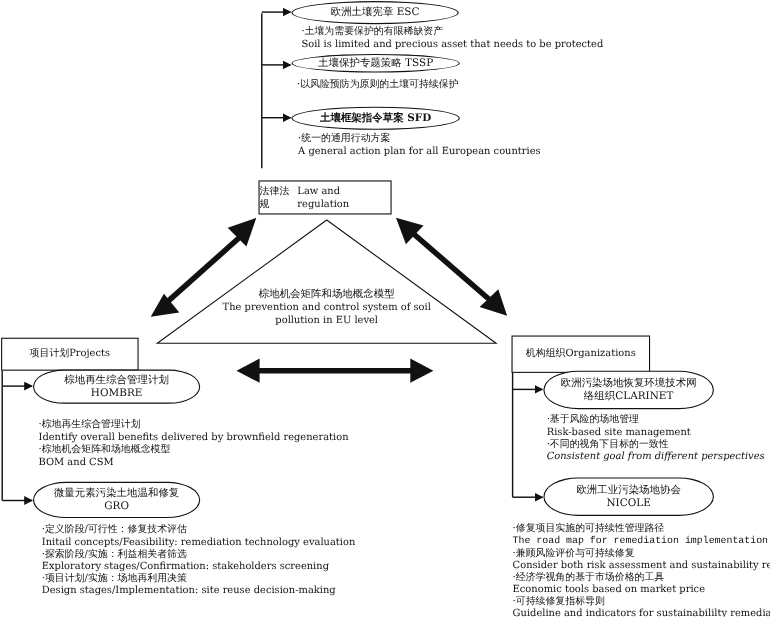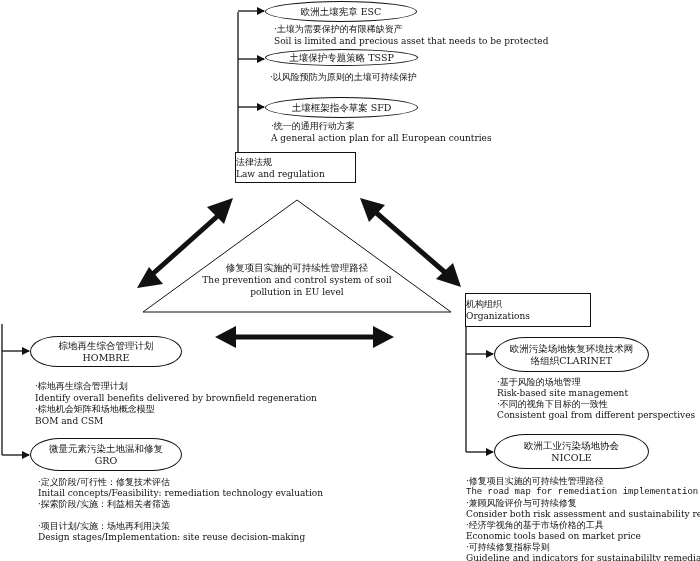--- a/index.html
+++ b/index.html
@@ -2,22 +2,22 @@
 <html><head>
 <meta charset="utf-8">
 <style>
   html, body { margin:0; padding:0; background:#fff; }
   body { width:700px; height:561px; position:relative; overflow:hidden;
          font-family:"DejaVu Serif","Liberation Serif",serif; color:#111; }
   #stage { position:absolute; left:0; top:0; width:700px; height:561px; }
   .t { position:absolute; white-space:nowrap; font-size:9px; line-height:11px; color:#111; }
   .c { text-align:center; }
   .box { position:absolute; border:1px solid #111; background:#fff; box-sizing:border-box;
-         display:flex; flex-direction:column; justify-content:center;
-         font-size:9px; line-height:12px; }
+         display:flex; flex-direction:row; align-items:center; justify-content:center;
+         font-size:9px; line-height:12px;margin-top:12px; }
   .pill { position:absolute; border:1.5px solid #111; border-radius:50%; background:#fff; box-sizing:border-box;
           display:flex; flex-direction:column; align-items:center; justify-content:center;
           font-size:9.5px; line-height:12px; text-align:center; }
   .pill2 { border-radius:40px / 22px; }
 </style>
 </head>
 <body>
 
 <div id="stage">
 
@@ -64,68 +64,73 @@
     <span>欧洲土壤宪章 ESC</span>
   </div>
   <div class="t" style="left:274px;top:24px;">·土壤为需要保护的有限稀缺资产</div>
   <div class="t" style="left:274px;top:36px;">Soil is limited and precious asset that needs to be protected</div>
 
   <div class="pill" style="left:265px;top:49px;width:153px;height:17px;">
     <span>土壤保护专题策略 TSSP</span>
   </div>
   <div class="t" style="left:270px;top:72px;">·以风险预防为原则的土壤可持续保护</div>
 
-  <div class="pill" style="left:265px;top:97px;width:153px;height:21px;">
+  <div class="pill" style="left:265px;top:97px;width:153px;height:21px;font-weight:bold;">
     <span>土壤框架指令草案 SFD</span>
   </div>
   <div class="t" style="left:271px;top:121px;">·统一的通用行动方案</div>
   <div class="t" style="left:271px;top:133px;">A general action plan for all European countries</div>
 
   <div class="box" style="left:235px;top:152px;width:121px;height:31px;">
     <span>法律法规</span>
     <span>Law and regulation</span>
   </div>
 
-  <div class="t c" style="left:197px;top:262px;width:200px;font-size:9.5px;">修复项目实施的可持续性管理路径</div>
+  <div class="t c" style="left:197px;top:262px;width:200px;font-size:9.5px;">棕地机会矩阵和场地概念模型</div>
   <div class="t c" style="left:197px;top:287px;width:200px;">pollution in EU level</div>
   <div class="t c" style="left:197px;top:275px;width:200px;">The prevention and control system of soil</div>
 
+  <div class="box" style="left:1px;top:295px;width:125px;height:30px;">
+    <span>项目计划</span>
+    <span>Projects</span>
+  </div>
 
   <div class="pill pill2" style="left:30px;top:336px;width:152px;height:31px;">
     <span>棕地再生综合管理计划</span>
     <span>HOMBRE</span>
   </div>
   <div class="t" style="left:35px;top:381px;">·棕地再生综合管理计划</div>
   <div class="t" style="left:35px;top:393px;">Identify overall benefits delivered by brownfield regeneration</div>
   <div class="t" style="left:35px;top:404px;">·棕地机会矩阵和场地概念模型</div>
   <div class="t" style="left:35px;top:416px;">BOM and CSM</div>
 
   <div class="pill pill2" style="left:30px;top:438px;width:152px;height:33px;">
     <span>微量元素污染土地温和修复</span>
     <span>GRO</span>
   </div>
   <div class="t" style="left:38px;top:477px;">·定义阶段/可行性：修复技术评估</div>
   <div class="t" style="left:38px;top:488px;">Initail concepts/Feasibility: remediation technology evaluation</div>
   <div class="t" style="left:38px;top:499px;">·探索阶段/实施：利益相关者筛选</div>
+  <div class="t" style="left:38px;top:510px;">Exploratory stages/Confirmation: stakeholders screening</div>
   <div class="t" style="left:38px;top:521px;">·项目计划/实施：场地再利用决策</div>
   <div class="t" style="left:38px;top:532px;">Design stages/Implementation: site reuse decision-making</div>
 
   <div class="box" style="left:465px;top:293px;width:126px;height:34px;">
     <span>机构组织</span>
     <span>Organizations</span>
   </div>
 
   <div class="pill pill2" style="left:494px;top:337px;width:155px;height:35px;">
     <span>欧洲污染场地恢复环境技术网</span>
     <span>络组织CLARINET</span>
   </div>
   <div class="t" style="left:497px;top:377px;">·基于风险的场地管理</div>
   <div class="t" style="left:497px;top:388px;">Risk-based site management</div>
   <div class="t" style="left:497px;top:399px;">·不同的视角下目标的一致性</div>
-  <div class="t" style="left:497px;top:410px;">Consistent goal from different perspectives</div>
+  <div class="t" style="left:497px;top:410px;font-style:italic;">Consistent goal from different perspectives</div>
 
   <div class="pill pill2" style="left:494px;top:434px;width:155px;height:35px;">
     <span>欧洲工业污染场地协会</span>
     <span>NICOLE</span>
   </div>
   <div class="t" style="left:466px;top:476px;">·修复项目实施的可持续性管理路径</div>
   <div class="t" style="left:466px;top:487px;font-family:Liberation Mono, monospace;">The road map for remediation implementation</div>
   <div class="t" style="left:466px;top:498px;">·兼顾风险评价与可持续修复</div>
   <div class="t" style="left:466px;top:509px;">Consider both risk assessment and sustainability remediation</div>
   <div class="t" style="left:466px;top:520px;">·经济学视角的基于市场价格的工具</div>

